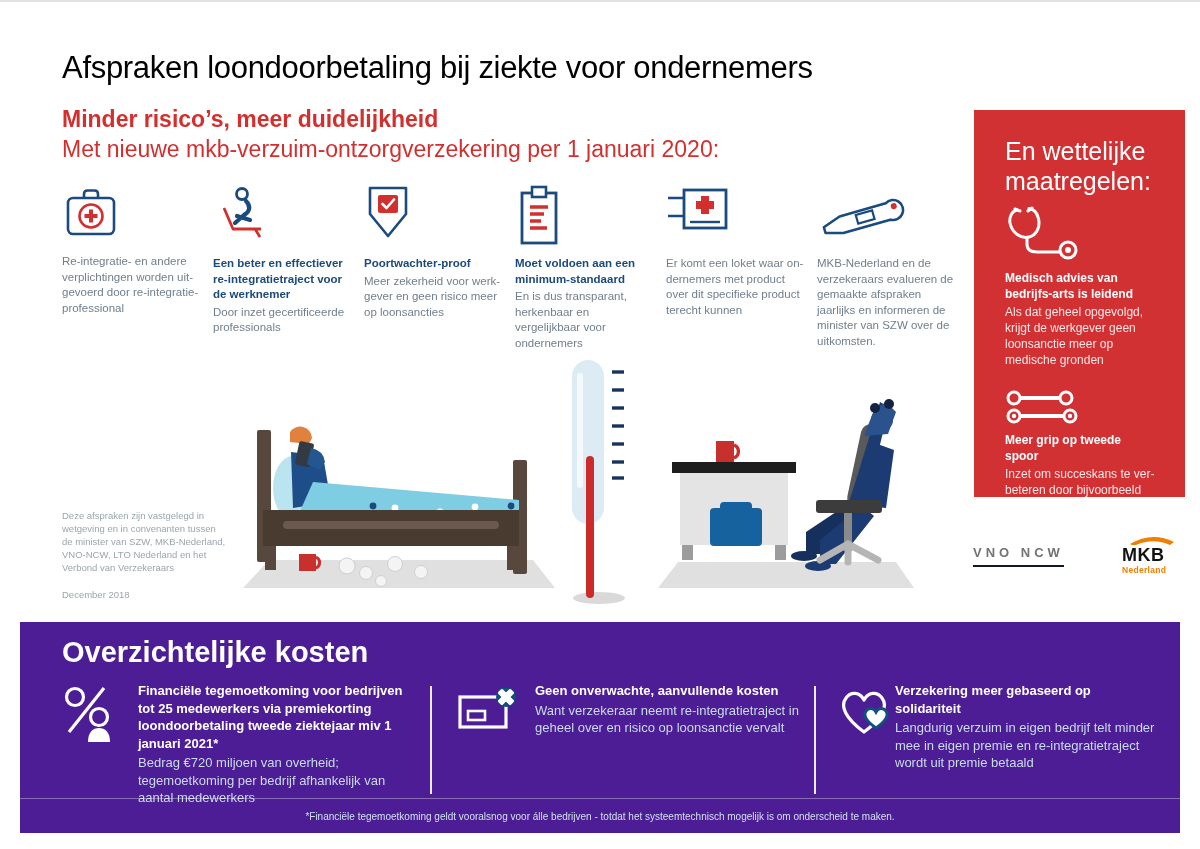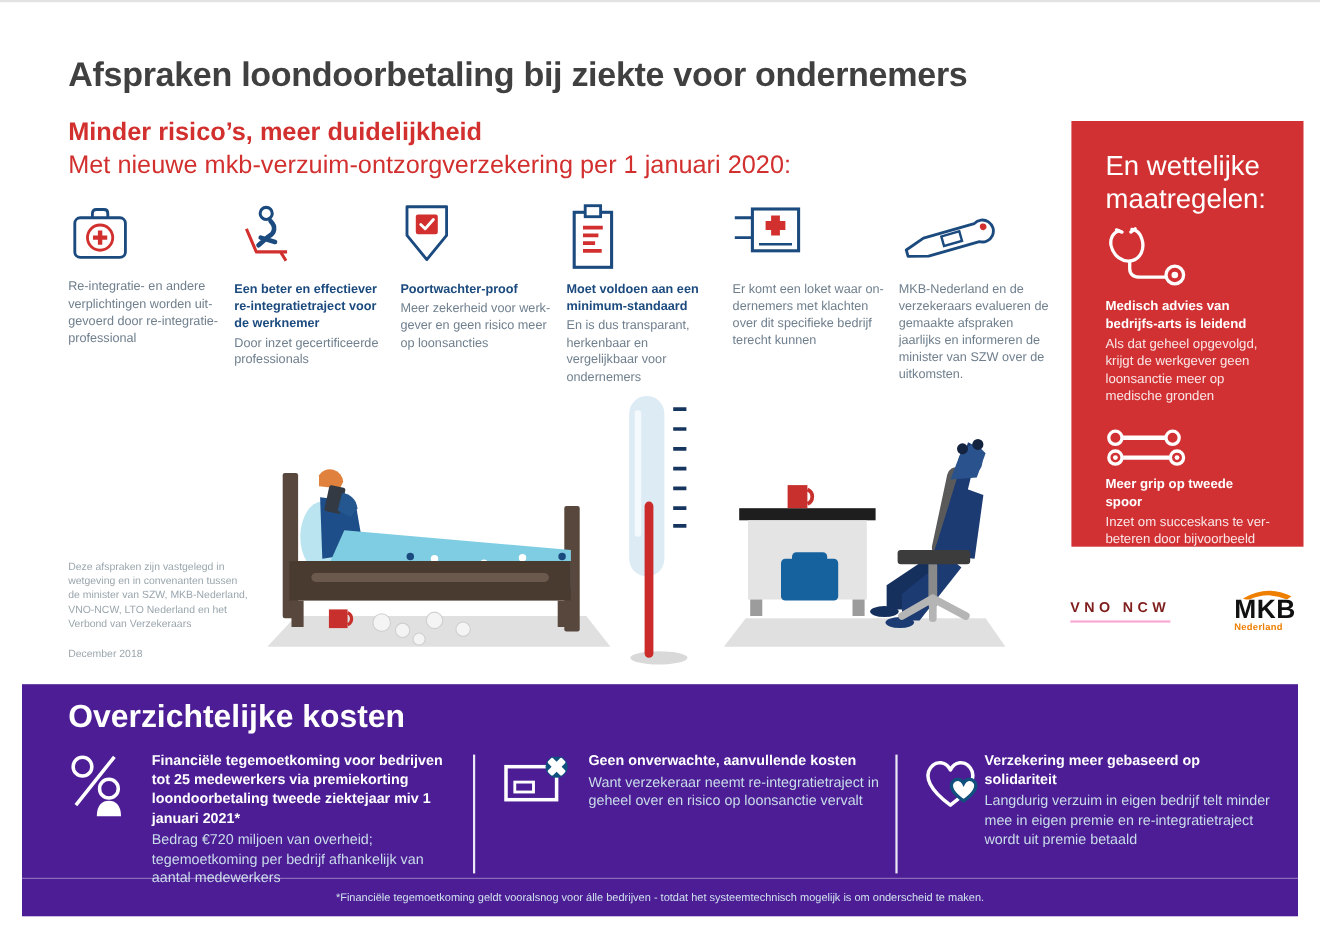--- a/index.html
+++ b/index.html
@@ -1,44 +1,44 @@
 <!DOCTYPE html>
 <html><head>
 <meta charset="utf-8">
 <style>
   html,body{margin:0;padding:0;background:#fff;}
   .page{position:relative;width:1200px;height:849px;background:#fff;overflow:hidden;
         font-family:"Liberation Sans",sans-serif;border-top:2px solid #e2e2e2;}
   
   .main-title{position:absolute;left:62px;top:48px;width:920px;
-              font-size:31px;font-weight:bold;color:#404040;letter-spacing:-.3px;}
+              font-size:31px;font-weight:normal;color:#000000;letter-spacing:-.3px;}
   .sub-bold{position:absolute;left:62px;top:104px;font-size:23px;font-weight:bold;color:#d2302f;text-align:center;}
   .sub-reg{position:absolute;left:62px;top:134px;font-size:23px;font-weight:normal;color:#d2302f;}
   
   .benefits{position:absolute;left:62px;top:182px;width:900px;display:flex;gap:13px;}
   .bcol{flex:0 0 138px;width:138px;}
   .bicon{height:68px;display:flex;align-items:flex-start;}
   .col-title{font-size:11.5px;font-weight:bold;color:#1b4a7e;line-height:15.5px;margin-top:4px;}
   .col-body{font-size:11.5px;color:#6f7f8d;line-height:15.5px;margin-top:2px;}
   
   .legal{position:absolute;left:974px;top:108px;width:211px;height:387px;background:#d23134;
          box-sizing:border-box;padding:26px 28px 0 31px;color:#fff;}
   .legal-title{font-size:25px;line-height:30px;font-weight:normal;margin-bottom:10px;}
   .legal-item-title{font-size:12px;font-weight:bold;line-height:16px;margin-top:8px;}
   .legal-item-body{font-size:12px;line-height:16px;color:rgba(255,255,255,.88);margin-top:2px;}
   
   .source-note{position:absolute;left:62px;top:507px;width:165px;
                font-size:9.5px;line-height:13px;color:#9aa6ad;}
   .source-date{position:absolute;left:62px;top:587px;font-size:9.5px;color:#9aa6ad;}
   
   .vno{position:absolute;left:973px;top:541px;width:92px;text-align:left;}
-  .vno-letters{font-size:13px;font-weight:bold;letter-spacing:4px;color:#7f1d1d;
-               border-bottom:2px solid #f9a8d4;padding-bottom:5px;display:inline-block;}
+  .vno-letters{font-size:13px;font-weight:bold;letter-spacing:4px;color:#737373;
+               border-bottom:2px solid #0f172a;padding-bottom:5px;display:inline-block;}
   .mkb{position:absolute;left:1122px;top:531px;width:60px;}
-  .mkb-word{font-size:24px;font-weight:bold;color:#111;letter-spacing:.5px;line-height:20px;}
+  .mkb-word{font-size:18px;font-weight:bold;color:#111;letter-spacing:.5px;line-height:20px;}
   .mkb-sub{font-size:8.5px;font-weight:bold;color:#ee7f00;letter-spacing:.3px;}
   
   .illu{position:absolute;}
   
   .costs{position:absolute;left:20px;top:620px;width:1160px;height:211px;background:#4c1d95;}
   .costs-title{position:absolute;left:42px;top:14px;font-size:29px;font-weight:bold;color:#fff;}
   .cost-icon{position:absolute;}
   .cost-text{position:absolute;top:60px;}
   .cost-title{font-size:13px;font-weight:bold;color:#fff;line-height:17.5px;}
   .cost-body{font-size:13px;color:#c9dcea;line-height:17.5px;margin-top:2px;}
@@ -111,21 +111,21 @@
     <div class="bcol">
       <div class="bicon">
         <svg width="66" height="56" viewBox="0 0 66 56">
           <path d="M2 14 h16 M2 32 h16" stroke="#1b4a7e" stroke-width="2.6"></path>
           <rect x="18" y="6" width="42" height="38" fill="none" stroke="#1b4a7e" stroke-width="2.8"></rect>
           <path d="M39 12 v18 M30 21 h18" stroke="#d2302f" stroke-width="8"></path>
           <path d="M24 38 h30" stroke="#1b4a7e" stroke-width="2.4"></path>
         </svg>
       </div>
       <div class="col-title"></div>
-      <div class="col-body">Er komt een loket waar on-dernemers met klachten over dit specifieke bedrijf terecht kunnen</div>
+      <div class="col-body">Er komt een loket waar on-dernemers met product over dit specifieke product terecht kunnen</div>
     </div>
 
     <div class="bcol">
       <div class="bicon">
         <svg width="100" height="60" viewBox="0 0 100 60">
           <g transform="rotate(-16 50 34)">
             <path d="M6 31 L24 25 H72 a10 10 0 1 1 0 17 H24 L6 37 Z" fill="none" stroke="#1b4a7e" stroke-width="2.6" stroke-linejoin="round"></path>
             <rect x="40" y="28" width="17" height="9" fill="none" stroke="#1b4a7e" stroke-width="2.2"></rect>
             <circle cx="79" cy="30" r="3" fill="#d2302f"></circle>
           </g>

